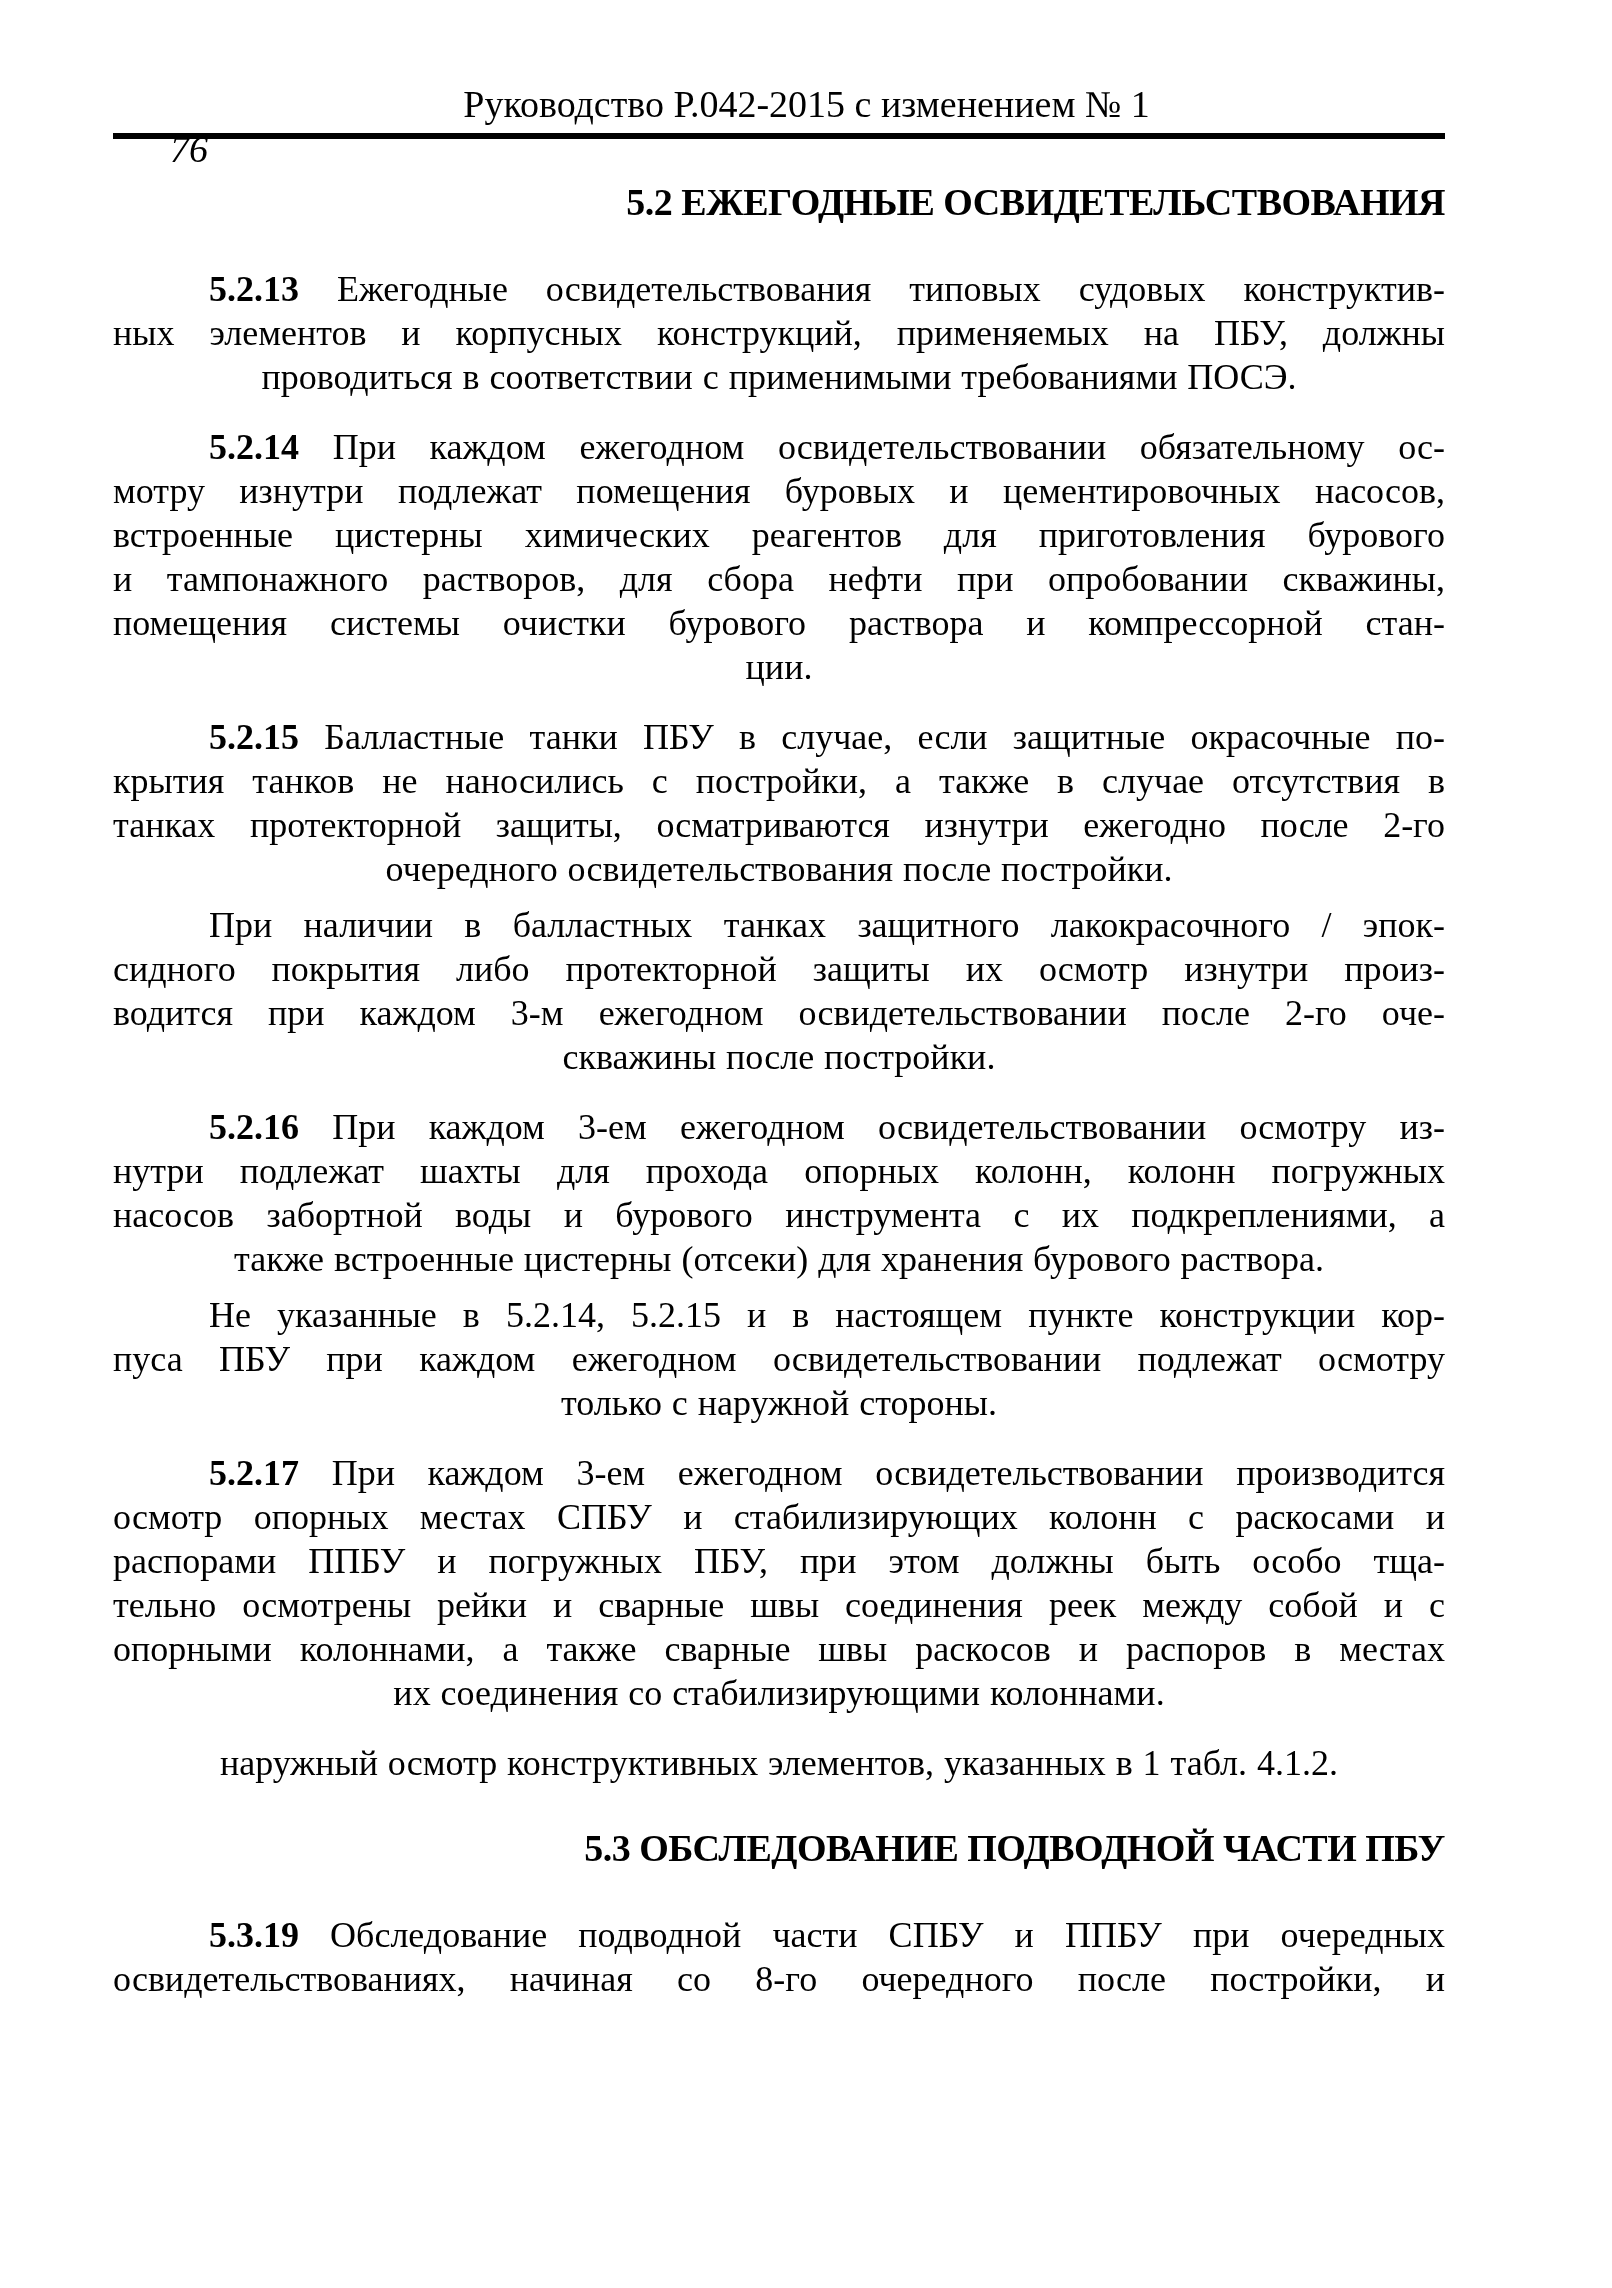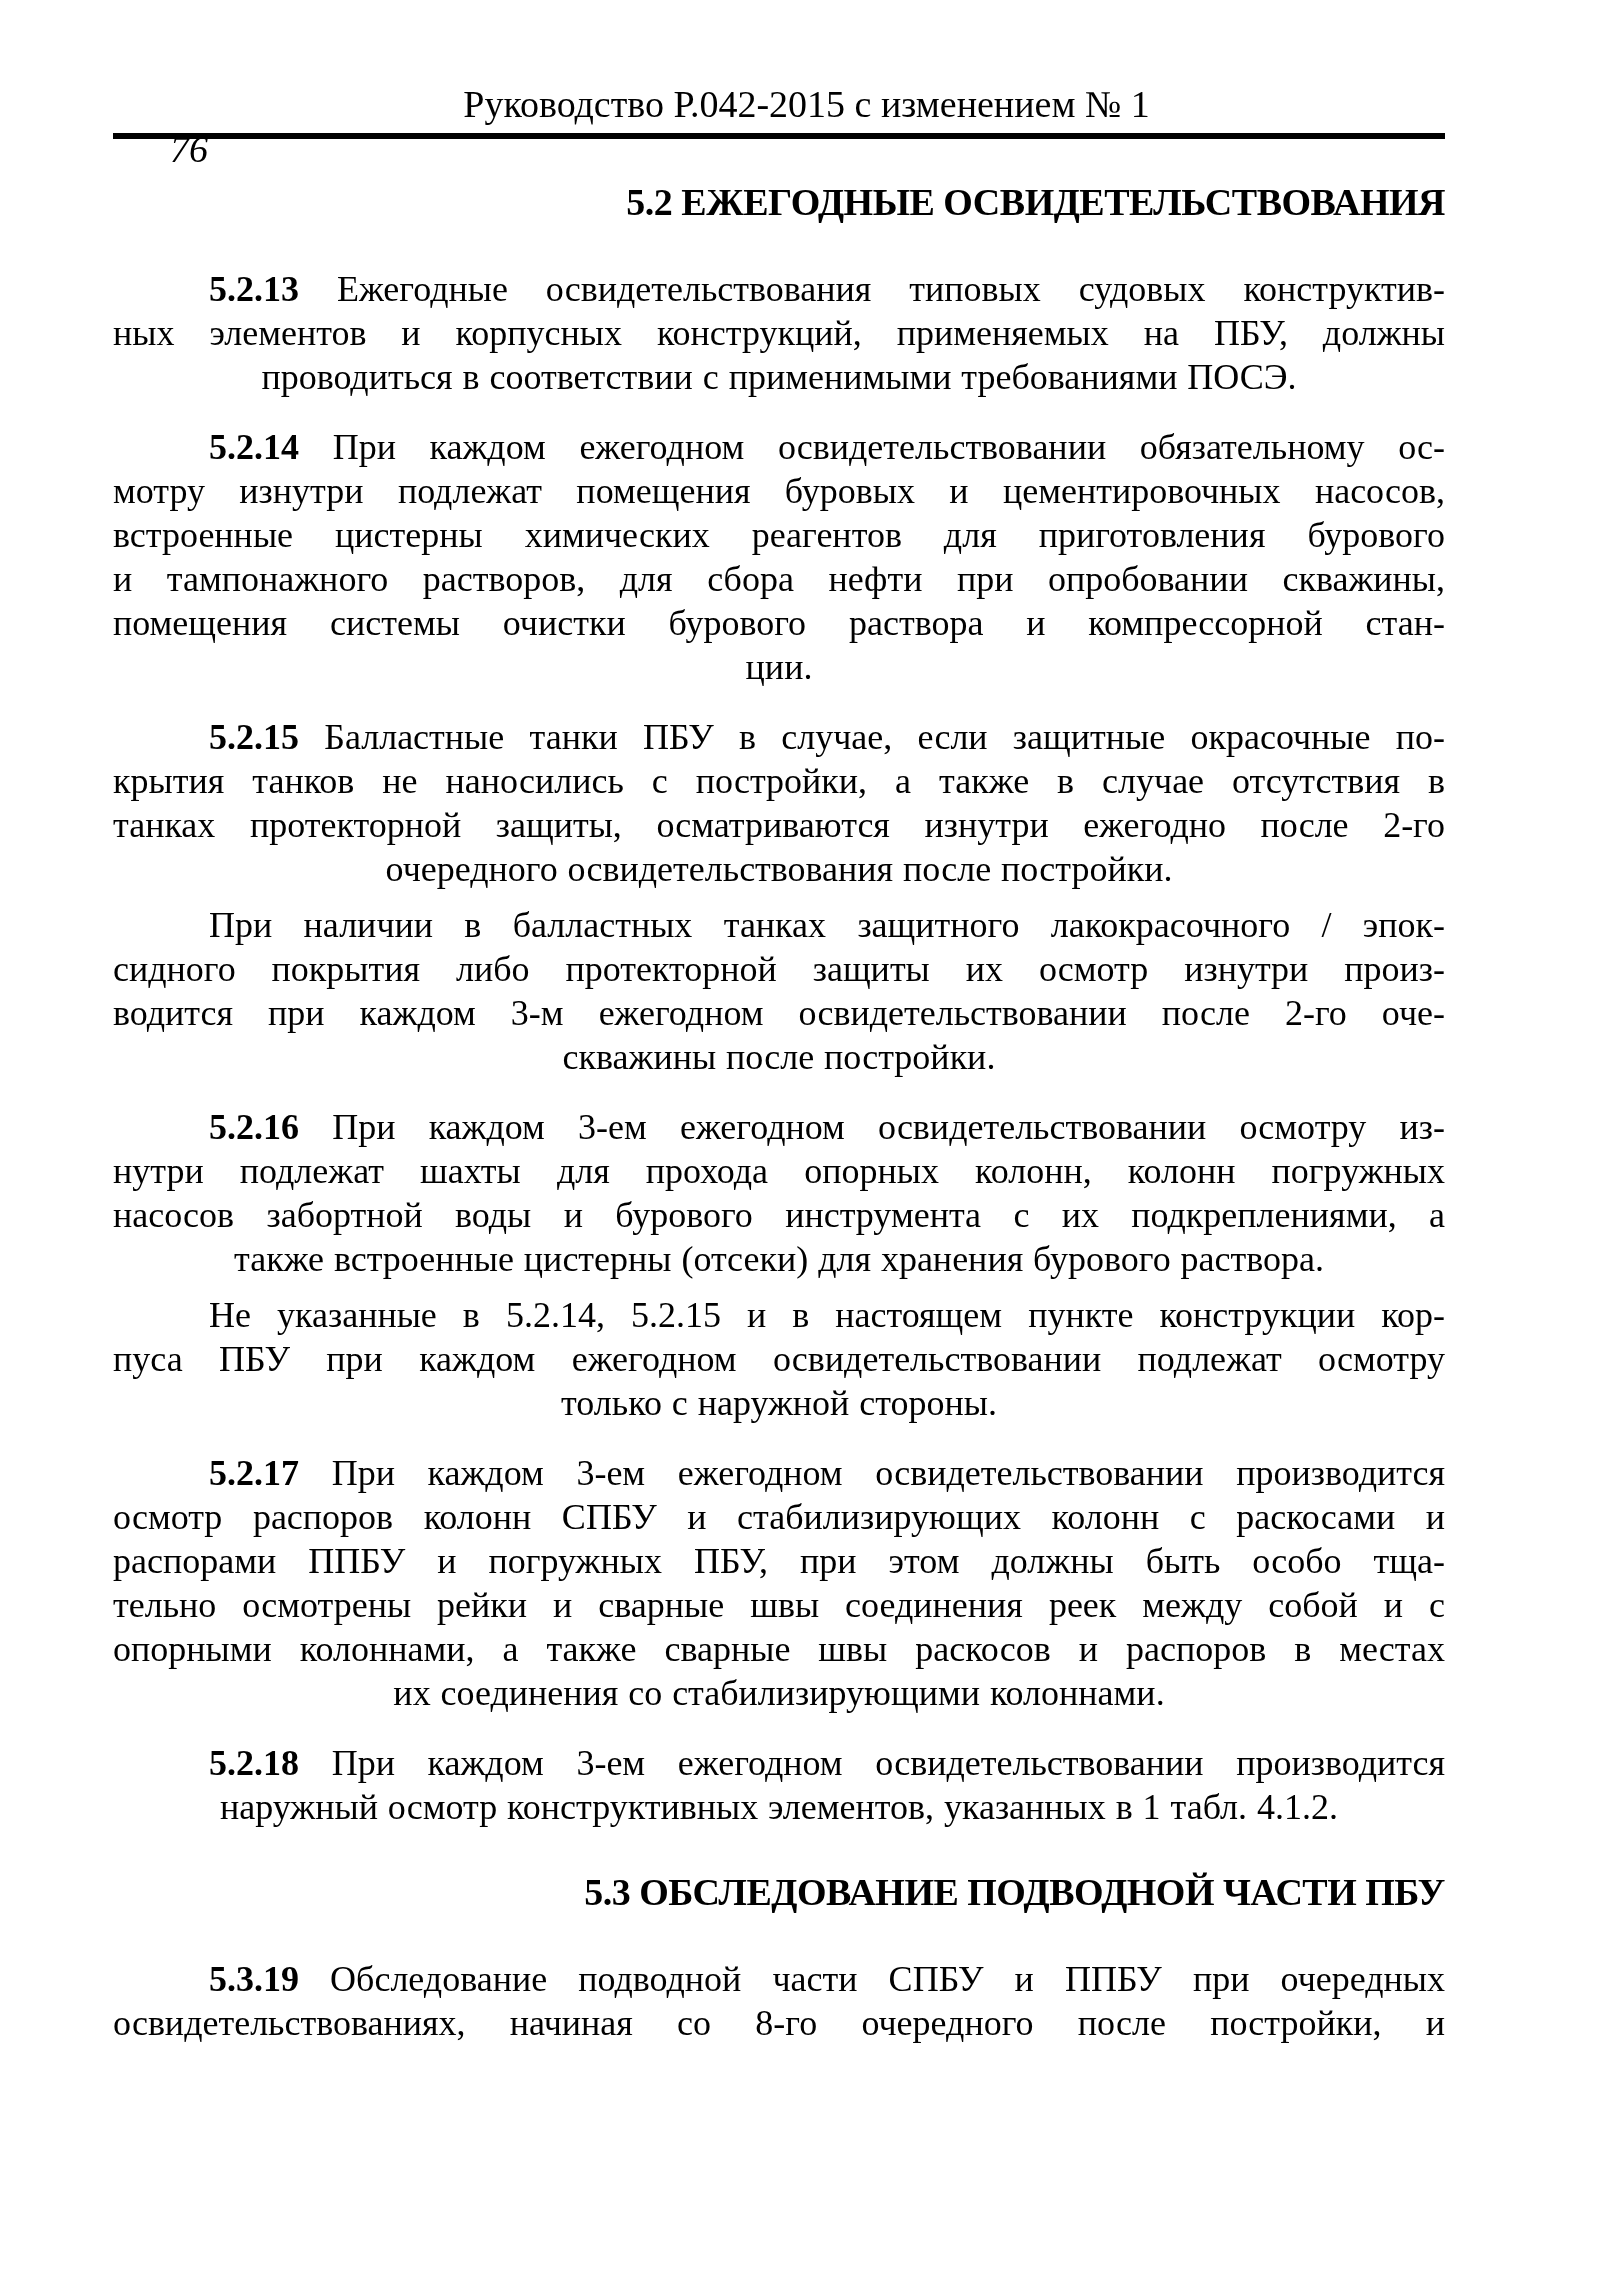--- a/index.html
+++ b/index.html
@@ -127,28 +127,27 @@
           <div class="line">насосов забортной воды и бурового инструмента с их подкреплениями, а</div>
           <div class="line last">также встроенные цистерны (отсеки) для хранения бурового раствора.</div>
         </div>
         <div class="para flush">
           <div class="line first">Не указанные в 5.2.14, 5.2.15 и в настоящем пункте конструкции кор-</div>
           <div class="line">пуса ПБУ при каждом ежегодном освидетельствовании подлежат осмотру</div>
           <div class="line last">только с наружной стороны.</div>
         </div>
         <div class="para">
           <div class="line first"><b class="pnum">5.2.17</b> При каждом 3-ем ежегодном освидетельствовании производится</div>
-          <div class="line">осмотр распоров колонн СПБУ и стабилизирующих колонн с раскосами и</div>
+          <div class="line">осмотр опорных местах СПБУ и стабилизирующих колонн с раскосами и</div>
           <div class="line">распорами ППБУ и погружных ПБУ, при этом должны быть особо тща-</div>
           <div class="line">тельно осмотрены рейки и сварные швы соединения реек между собой и с</div>
           <div class="line">опорными колоннами, а также сварные швы раскосов и распоров в местах</div>
           <div class="line last">их соединения со стабилизирующими колоннами.</div>
         </div>
         <div class="para">
-          <div class="line first"><b class="pnum">5.2.18</b> При каждом 3-ем ежегодном освидетельствовании производится</div>
           <div class="line last">наружный осмотр конструктивных элементов, указанных в 1 табл. 4.1.2.</div>
         </div>
         <div class="sec-heading">5.3 ОБСЛЕДОВАНИЕ ПОДВОДНОЙ ЧАСТИ ПБУ</div>
         <div class="para">
           <div class="line first"><b class="pnum">5.3.19</b> Обследование подводной части СПБУ и ППБУ при очередных</div>
           <div class="line">освидетельствованиях, начиная со 8-го очередного после постройки, и</div>
         </div>
       </div>
   </div>
 </div>

